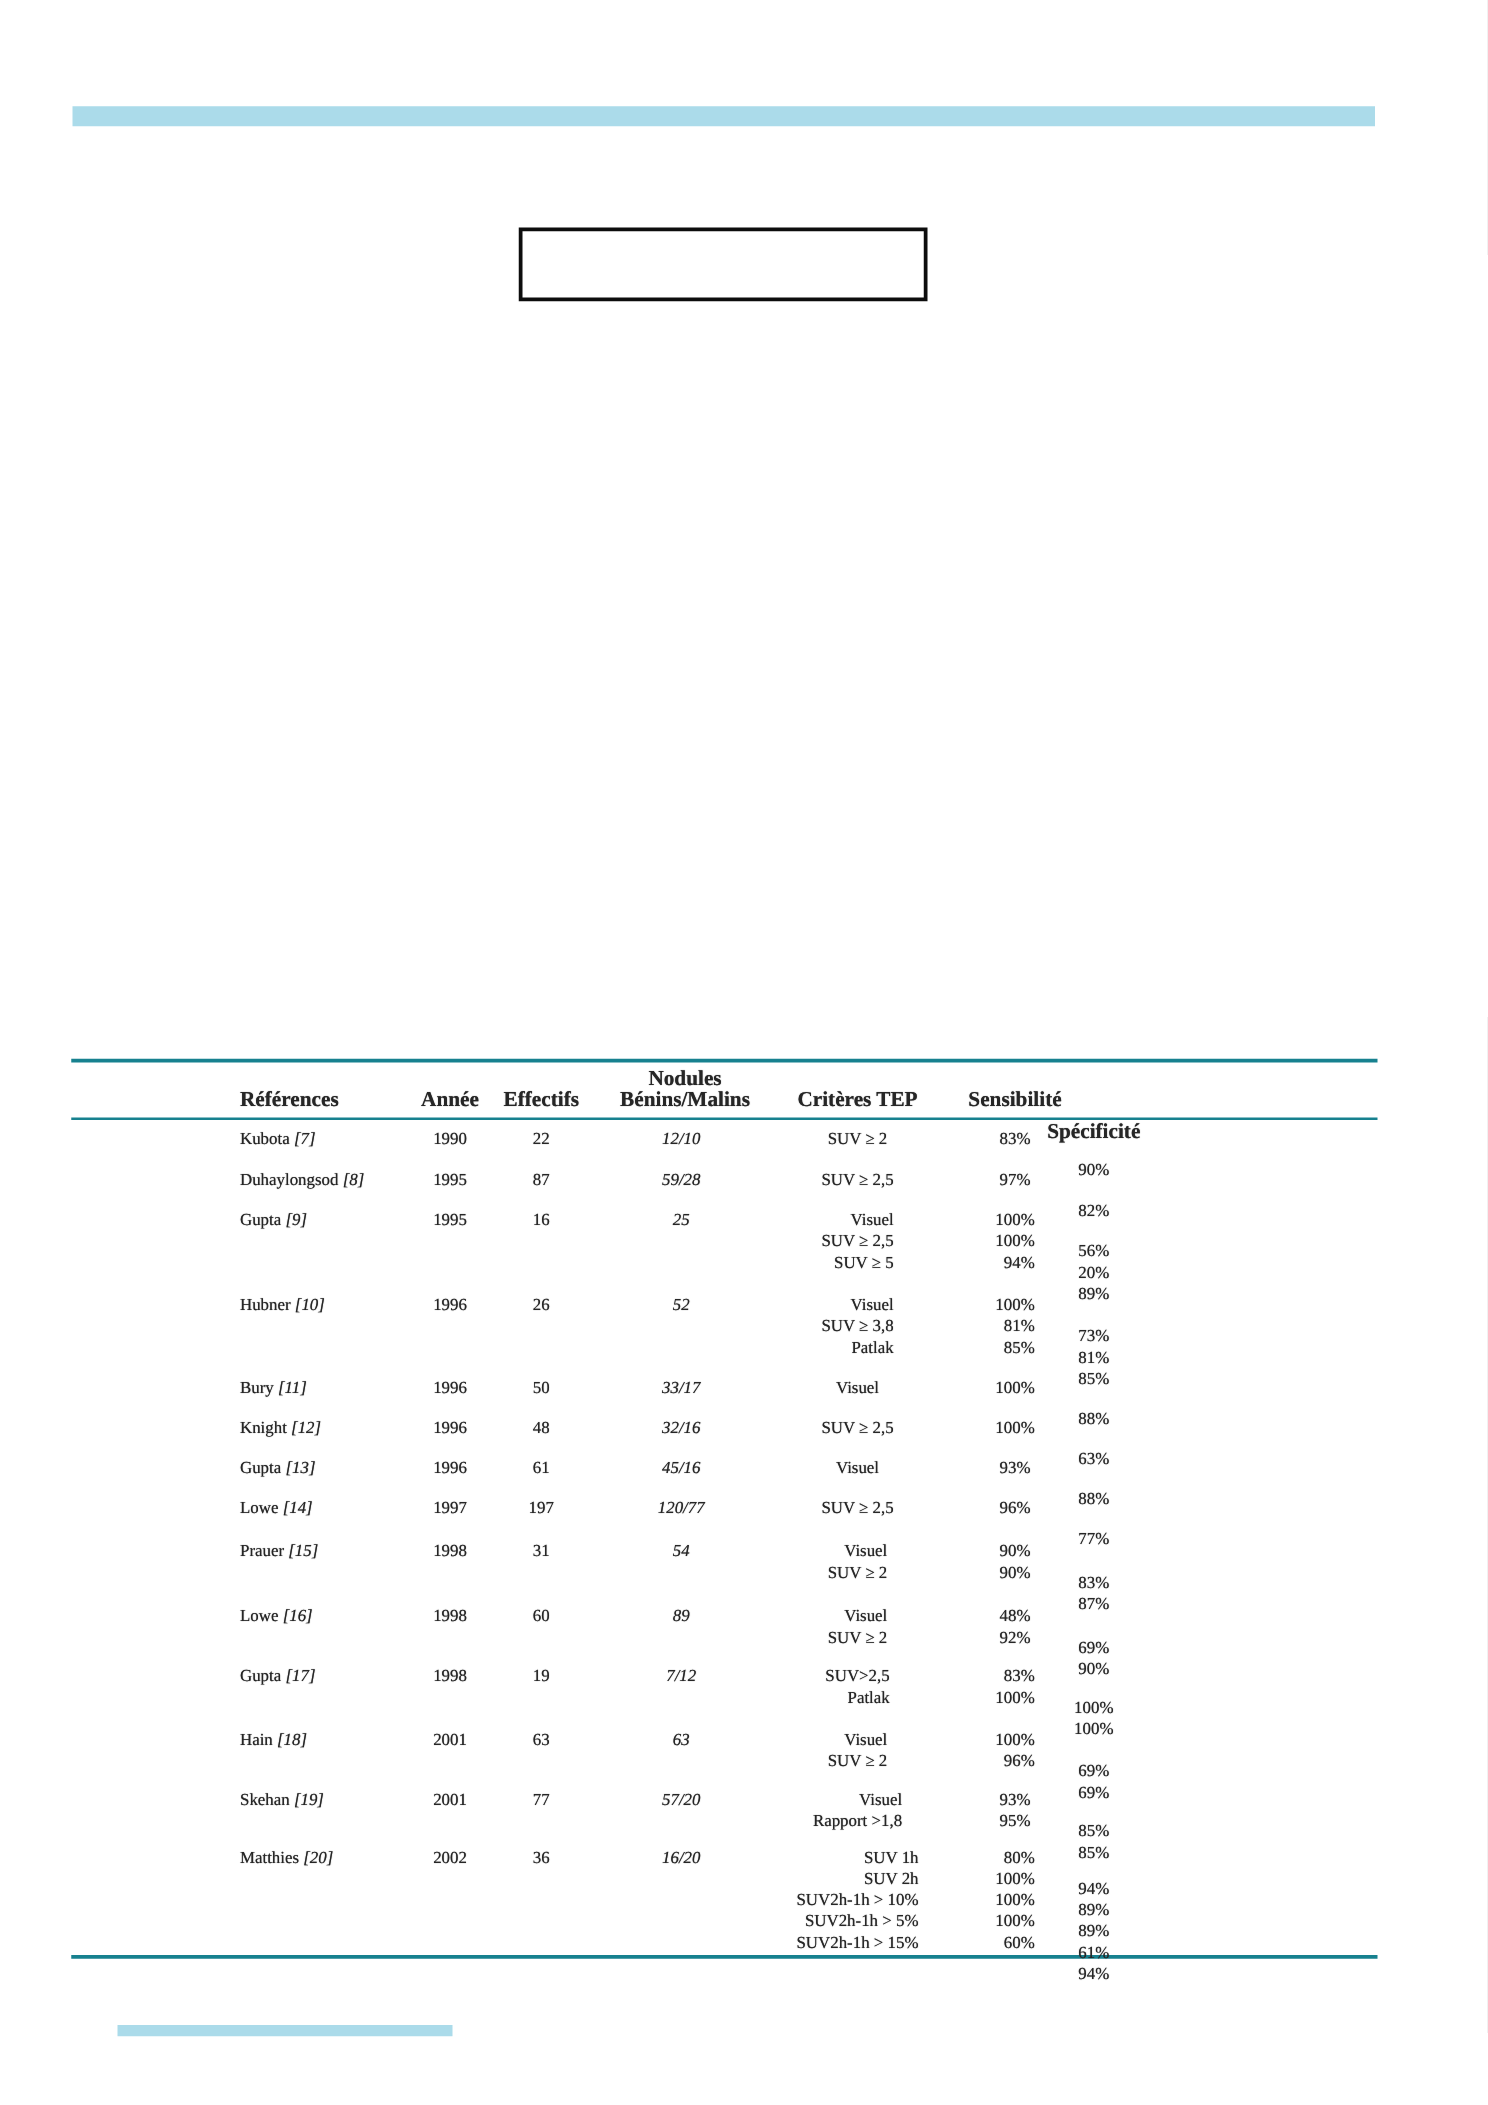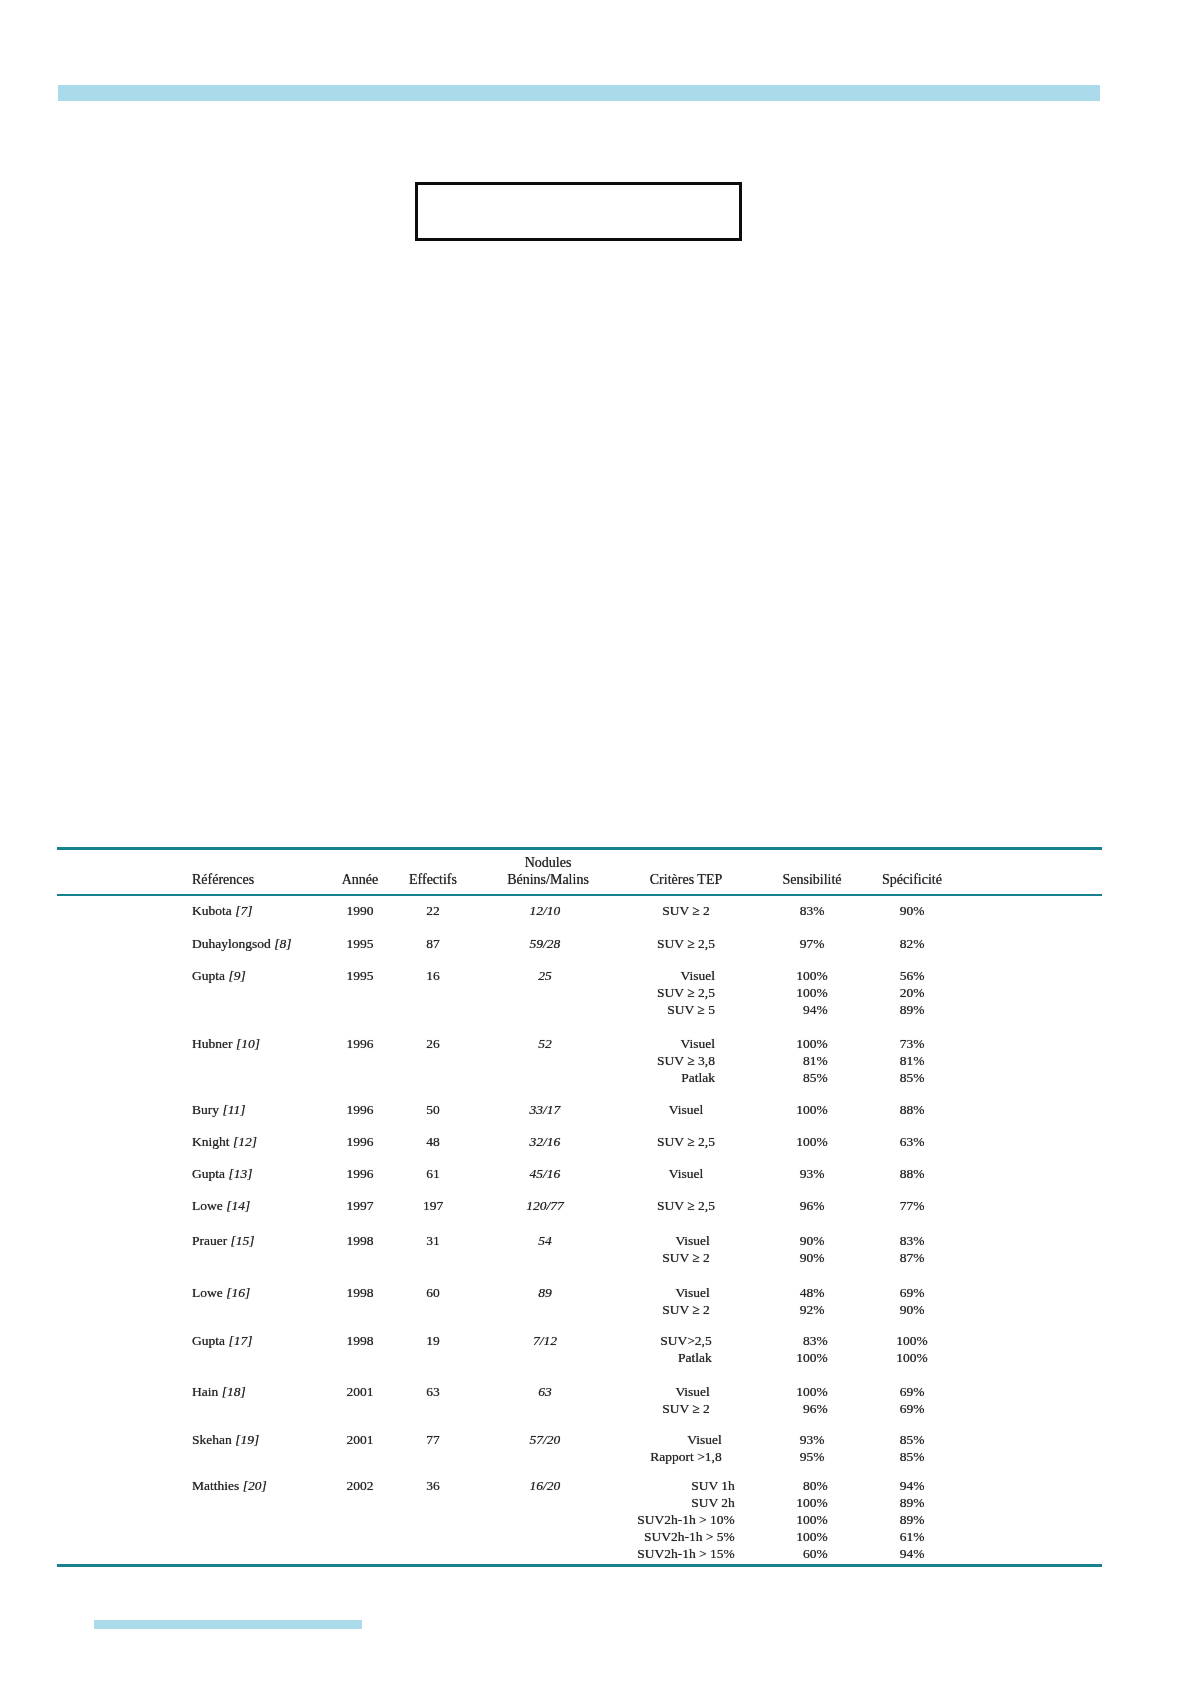--- a/index.html
+++ b/index.html
@@ -33,33 +33,33 @@
     position:absolute;left:0;top:44px;width:100%;height:2px;background:#17818f;
   }
   .cell{
     position:absolute;
     white-space:nowrap;
     font-size:13.5px;
     line-height:17px;
     text-shadow:0 0 0.7px rgba(45,45,45,0.85);
   }
   .centered{transform:translateX(-50%);text-align:center;}
-  .hdr{font-weight:normal;font-size:14px;}
+  .hdr{font-weight:bold;font-size:17px;}
   .hdr-nodules{top:4px;left:491px;}
   .hdr-main{top:21px;}
   .t-row{position:absolute;left:0;width:100%;}
   .t-row .cell{top:0;}
   .ref{left:135px;}
   .ref .cite{font-style:italic;}
   .annee{left:303px;text-align:right;}
   .eff{left:376px;text-align:center;}
   .nod{left:488px;font-style:italic;}
   .crit{left:629px;}
   .sens{left:755px;}
-  .spec{left:855px;}
+  .spec{left:818px;margin-top:25px;}
   .stack{display:flex;flex-direction:column;align-items:flex-end;}
   .stack span{display:block;}
 </style>
 </head>
 <body>
 
 <div class="page">
 
   <div class="topbar"></div>
 

